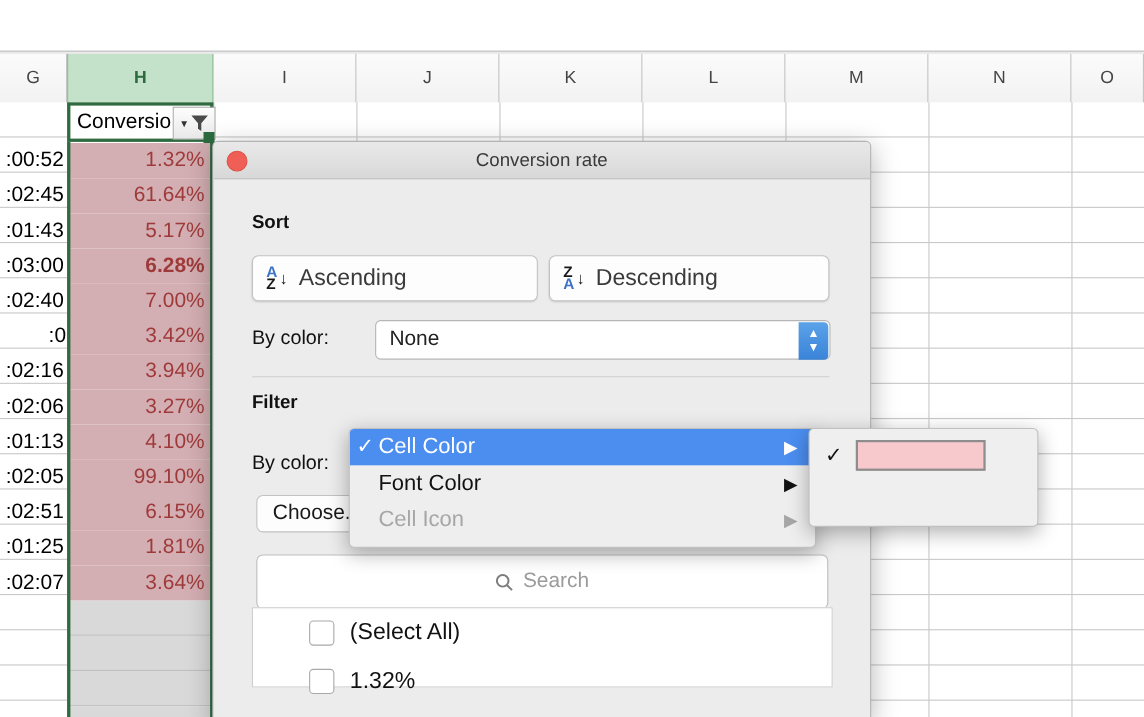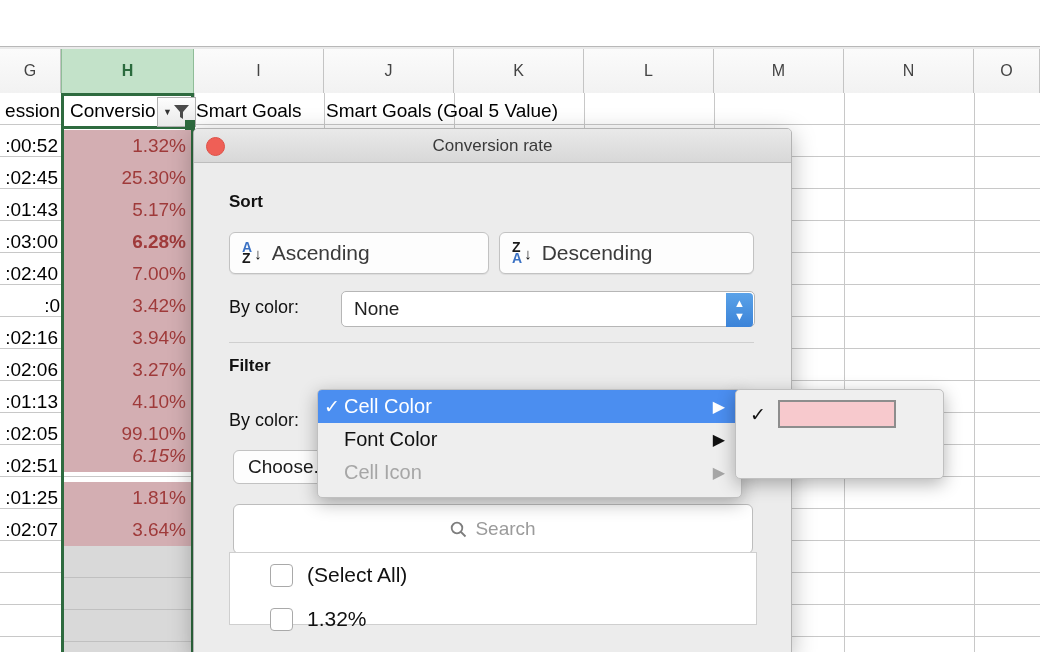--- a/index.html
+++ b/index.html
@@ -103,21 +103,21 @@
   #choosebtn{position:absolute;left:232px;top:449px;width:200px;height:34px;
              background:#fdfdfd;border:1px solid #c2c2c2;border-radius:6px;
              box-sizing:border-box;display:flex;align-items:center;
              padding-left:14px;font-size:19px;color:#1a1a1a;}
   #searchbox{position:absolute;left:232px;top:503px;width:520px;height:50px;
              background:#fff;border:1px solid #bdbdbd;border-radius:6px;
              box-sizing:border-box;display:flex;align-items:center;
              justify-content:center;gap:8px;}
   #searchbox .ph{font-size:19px;color:#9b9b9b;}
   #listbox{position:absolute;left:228px;top:551px;width:528px;height:73px;
-           background:#fff;border:1px solid #cfcfcf;box-sizing:border-box;}
+           background:#fff;border:1px solid #cfcfcf;box-sizing:border-box;padding-left:11px;}
   .litem{display:flex;align-items:center;gap:14px;height:44px;padding-left:40px;}
   .cbx{width:23px;height:23px;background:#fff;border:1px solid #a9a9a9;
        border-radius:4px;box-sizing:border-box;flex:none;}
   .litem .txt{font-size:21px;color:#111;}
 
   
   #ctxmenu{position:absolute;left:317px;top:389px;width:423px;height:107px;
            background:#eeeeee;border:1px solid #c0c0c0;border-radius:5px;
            box-shadow:0 5px 18px rgba(0,0,0,.3);overflow:hidden;}
   .mi{height:33px;display:flex;align-items:center;position:relative;
@@ -177,49 +177,43 @@
       <div class="gridrow" style="top: 637px;"></div>
       <div class="vline" style="left: 61px;"></div>
       <div class="vline" style="left: 194px;"></div>
       <div class="vline" style="left: 324px;"></div>
       <div class="vline" style="left: 454px;"></div>
       <div class="vline" style="left: 584px;"></div>
       <div class="vline" style="left: 714px;"></div>
       <div class="vline" style="left: 844px;"></div>
       <div class="vline" style="left: 974px;"></div>
     </div>
-  <div id="hdrrow">
-      <div class="hdrtxt" style="left: 0px; width: 60px; justify-content: flex-end; padding-right: 3px;">ession</div>
-      <div class="hdrtxt" style="left: 63px; width: 128px;">Conversio</div>
-      <div class="hdrtxt" style="left: 196px; width: 128px;">Smart Goals</div>
-      <div class="hdrtxt" style="left: 326px; width: 400px;">Smart Goals (Goal 5 Value)</div>
-    </div>
   <div id="datacells">
       <div class="gcell" style="top: 130px;">:00:52</div>
       <div class="hcell" style="top: 130px;">1.32%</div>
       <div class="gcell" style="top: 162px;">:02:45</div>
-      <div class="hcell" style="top: 162px;">25.30%</div>
+      <div class="hcell" style="top: 162px;">61.64%</div>
       <div class="gcell" style="top: 194px;">:01:43</div>
       <div class="hcell" style="top: 194px;">5.17%</div>
       <div class="gcell" style="top: 226px;">:03:00</div>
       <div class="hcell" style="top: 226px; font-weight: bold;">6.28%</div>
       <div class="gcell" style="top: 258px; text-align: center;">:02:40</div>
       <div class="hcell" style="top: 258px;">7.00%</div>
       <div class="gcell" style="top: 290px; margin-left: 39px;">:01:38</div>
       <div class="hcell" style="top: 290px;">3.42%</div>
       <div class="gcell" style="top: 322px;">:02:16</div>
       <div class="hcell" style="top: 322px;">3.94%</div>
       <div class="gcell" style="top: 354px;">:02:06</div>
       <div class="hcell" style="top: 354px;">3.27%</div>
       <div class="gcell" style="top: 386px;">:01:13</div>
       <div class="hcell" style="top: 386px;">4.10%</div>
       <div class="gcell" style="top: 418px;">:02:05</div>
       <div class="hcell" style="top: 418px;">99.10%</div>
       <div class="gcell" style="top: 450px;">:02:51</div>
-      <div class="hcell" style="top: 440px; font-style: italic;">6.15%</div>
+      <div class="hcell" style="top: 450px;">6.15%</div>
       <div class="gcell" style="top: 482px;">:01:25</div>
       <div class="hcell" style="top: 482px;">1.81%</div>
       <div class="gcell" style="top: 514px;">:02:07</div>
       <div class="hcell" style="top: 514px;">3.64%</div>
       <div class="hempty" style="top: 546px;"></div>
       <div class="hempty" style="top: 578px;"></div>
       <div class="hempty" style="top: 610px;"></div>
       <div class="hempty" style="top: 642px;"></div>
     </div>
 

